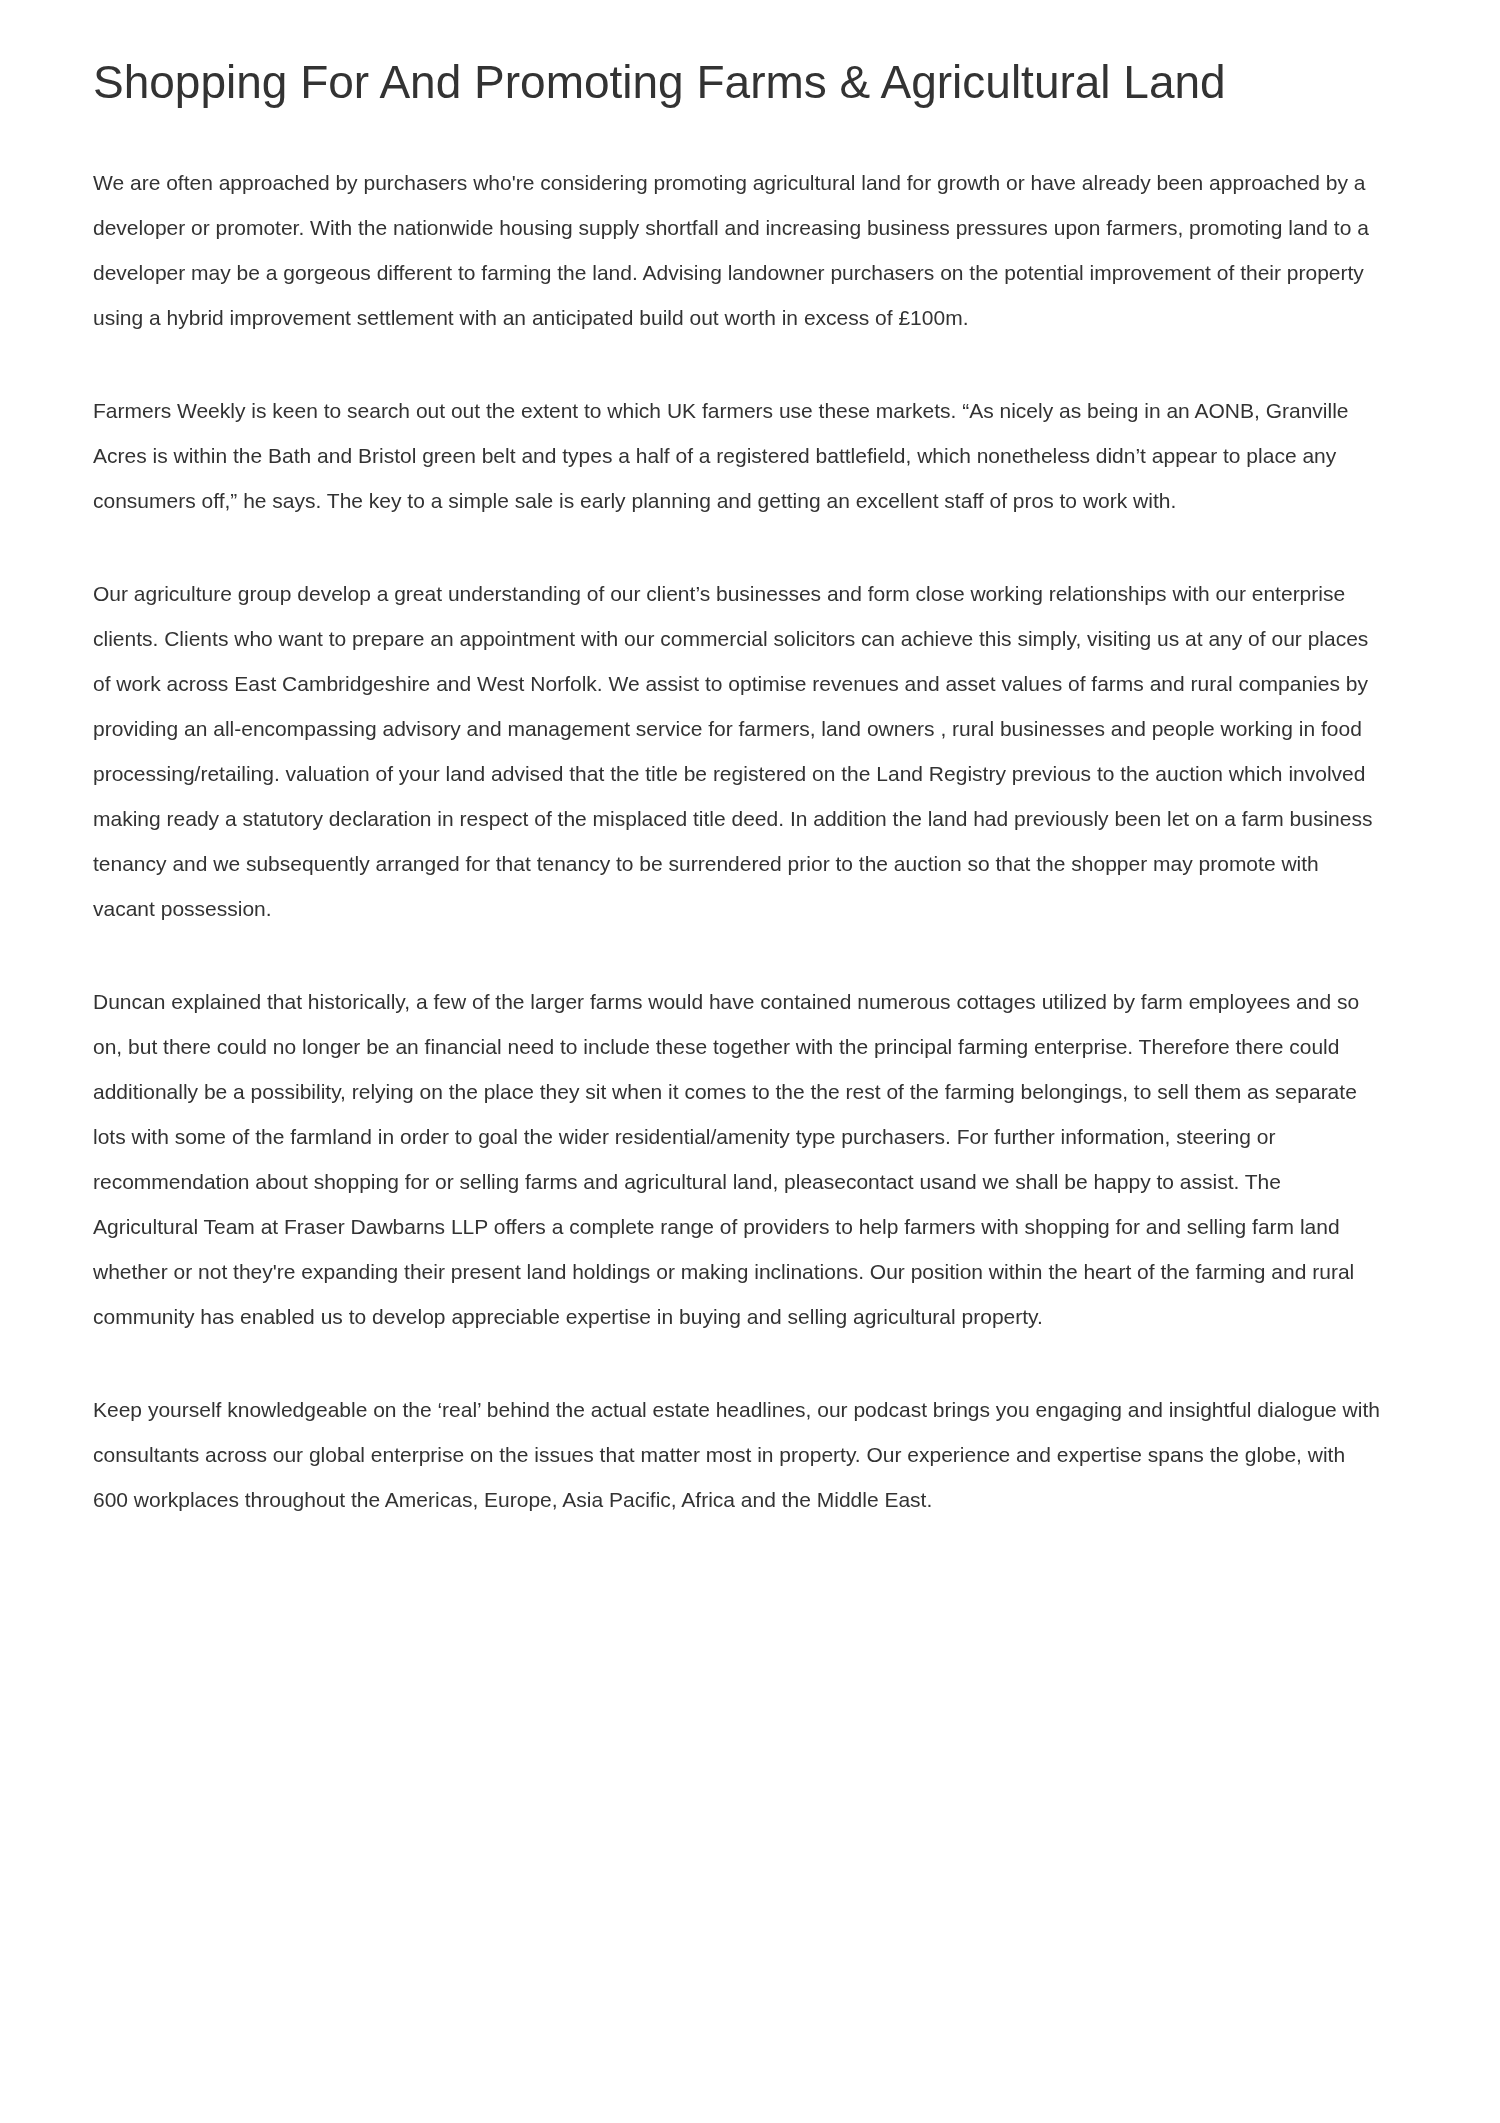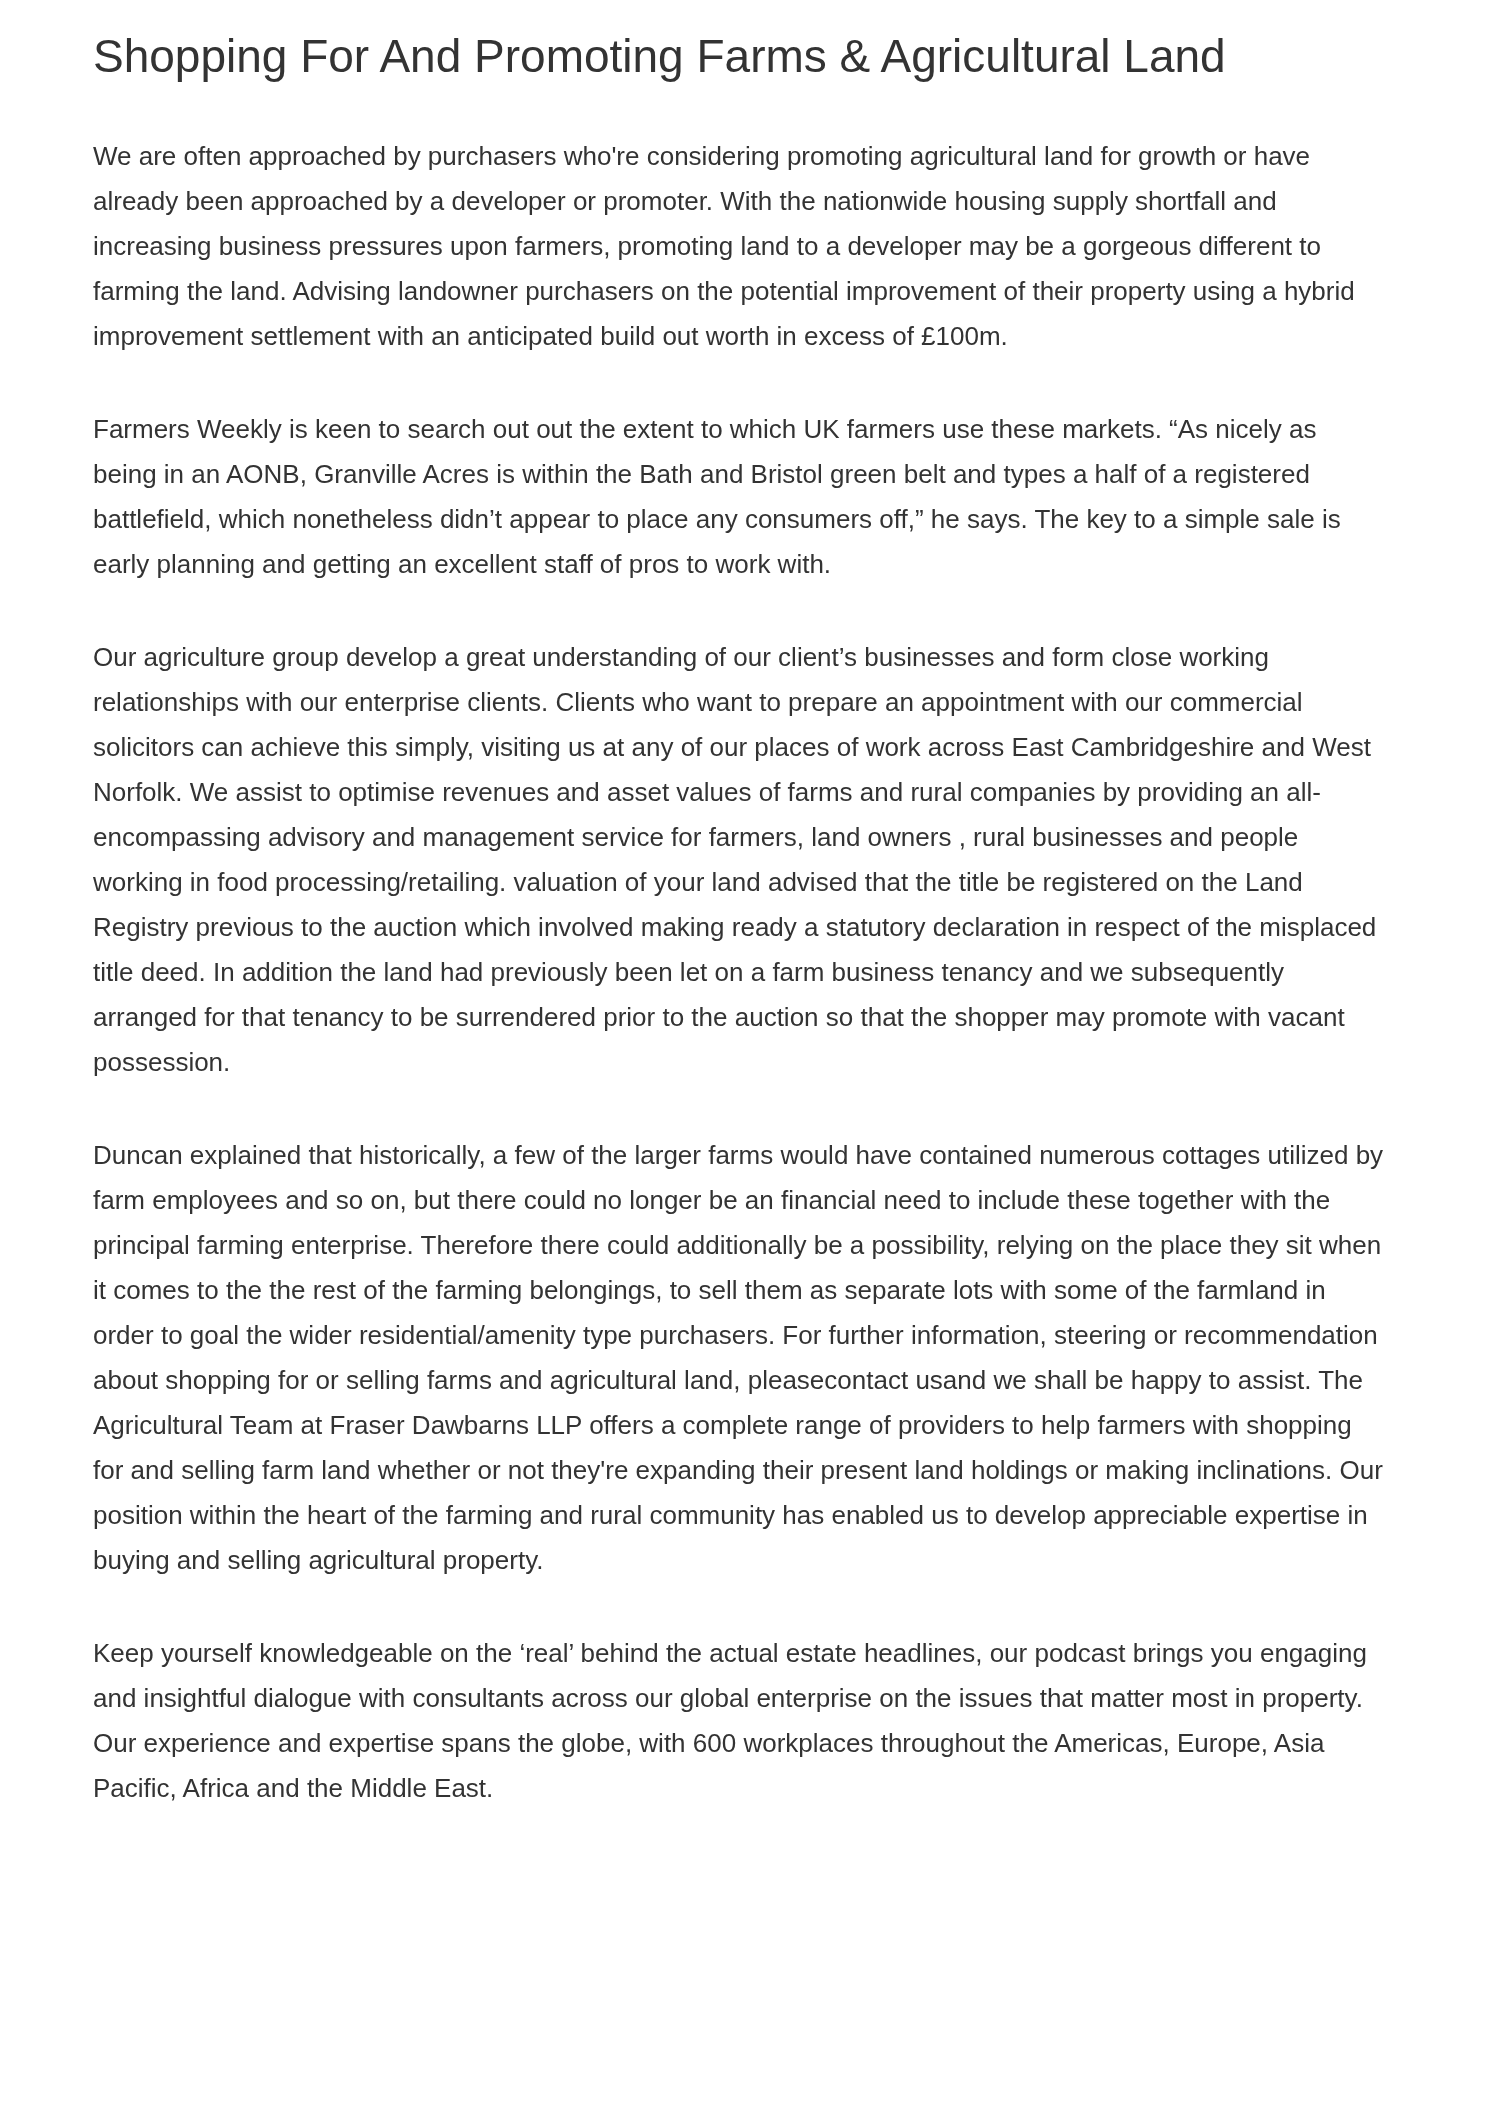--- a/index.html
+++ b/index.html
@@ -10,33 +10,33 @@
   body {
     width: 1500px;
     min-height: 2123px;
     font-family: "Liberation Sans", "DejaVu Sans", sans-serif;
     color: #333333;
     -webkit-font-smoothing: antialiased;
   }
   .page {
     box-sizing: border-box;
     width: 1500px;
-    padding: 29px 115px 40px 93px;
+    padding: 55px 115px 40px 93px;
   }
   h1.doc-title {
     margin: 0 0 50px 0;
     font-size: 46px;
     font-weight: 400;
     line-height: 1.2;
     color: #333333;
     letter-spacing: 0;
   }
   p.doc-paragraph {
     margin: 0 0 48px 0;
-    font-size: 26px;
+    font-size: 21px;
     font-weight: 400;
     line-height: 45px;
     color: #333333;
     max-width: 1292px;
   }
   p.doc-paragraph:last-child {
     margin-bottom: 8px;
   }
 </style>
 </head>

